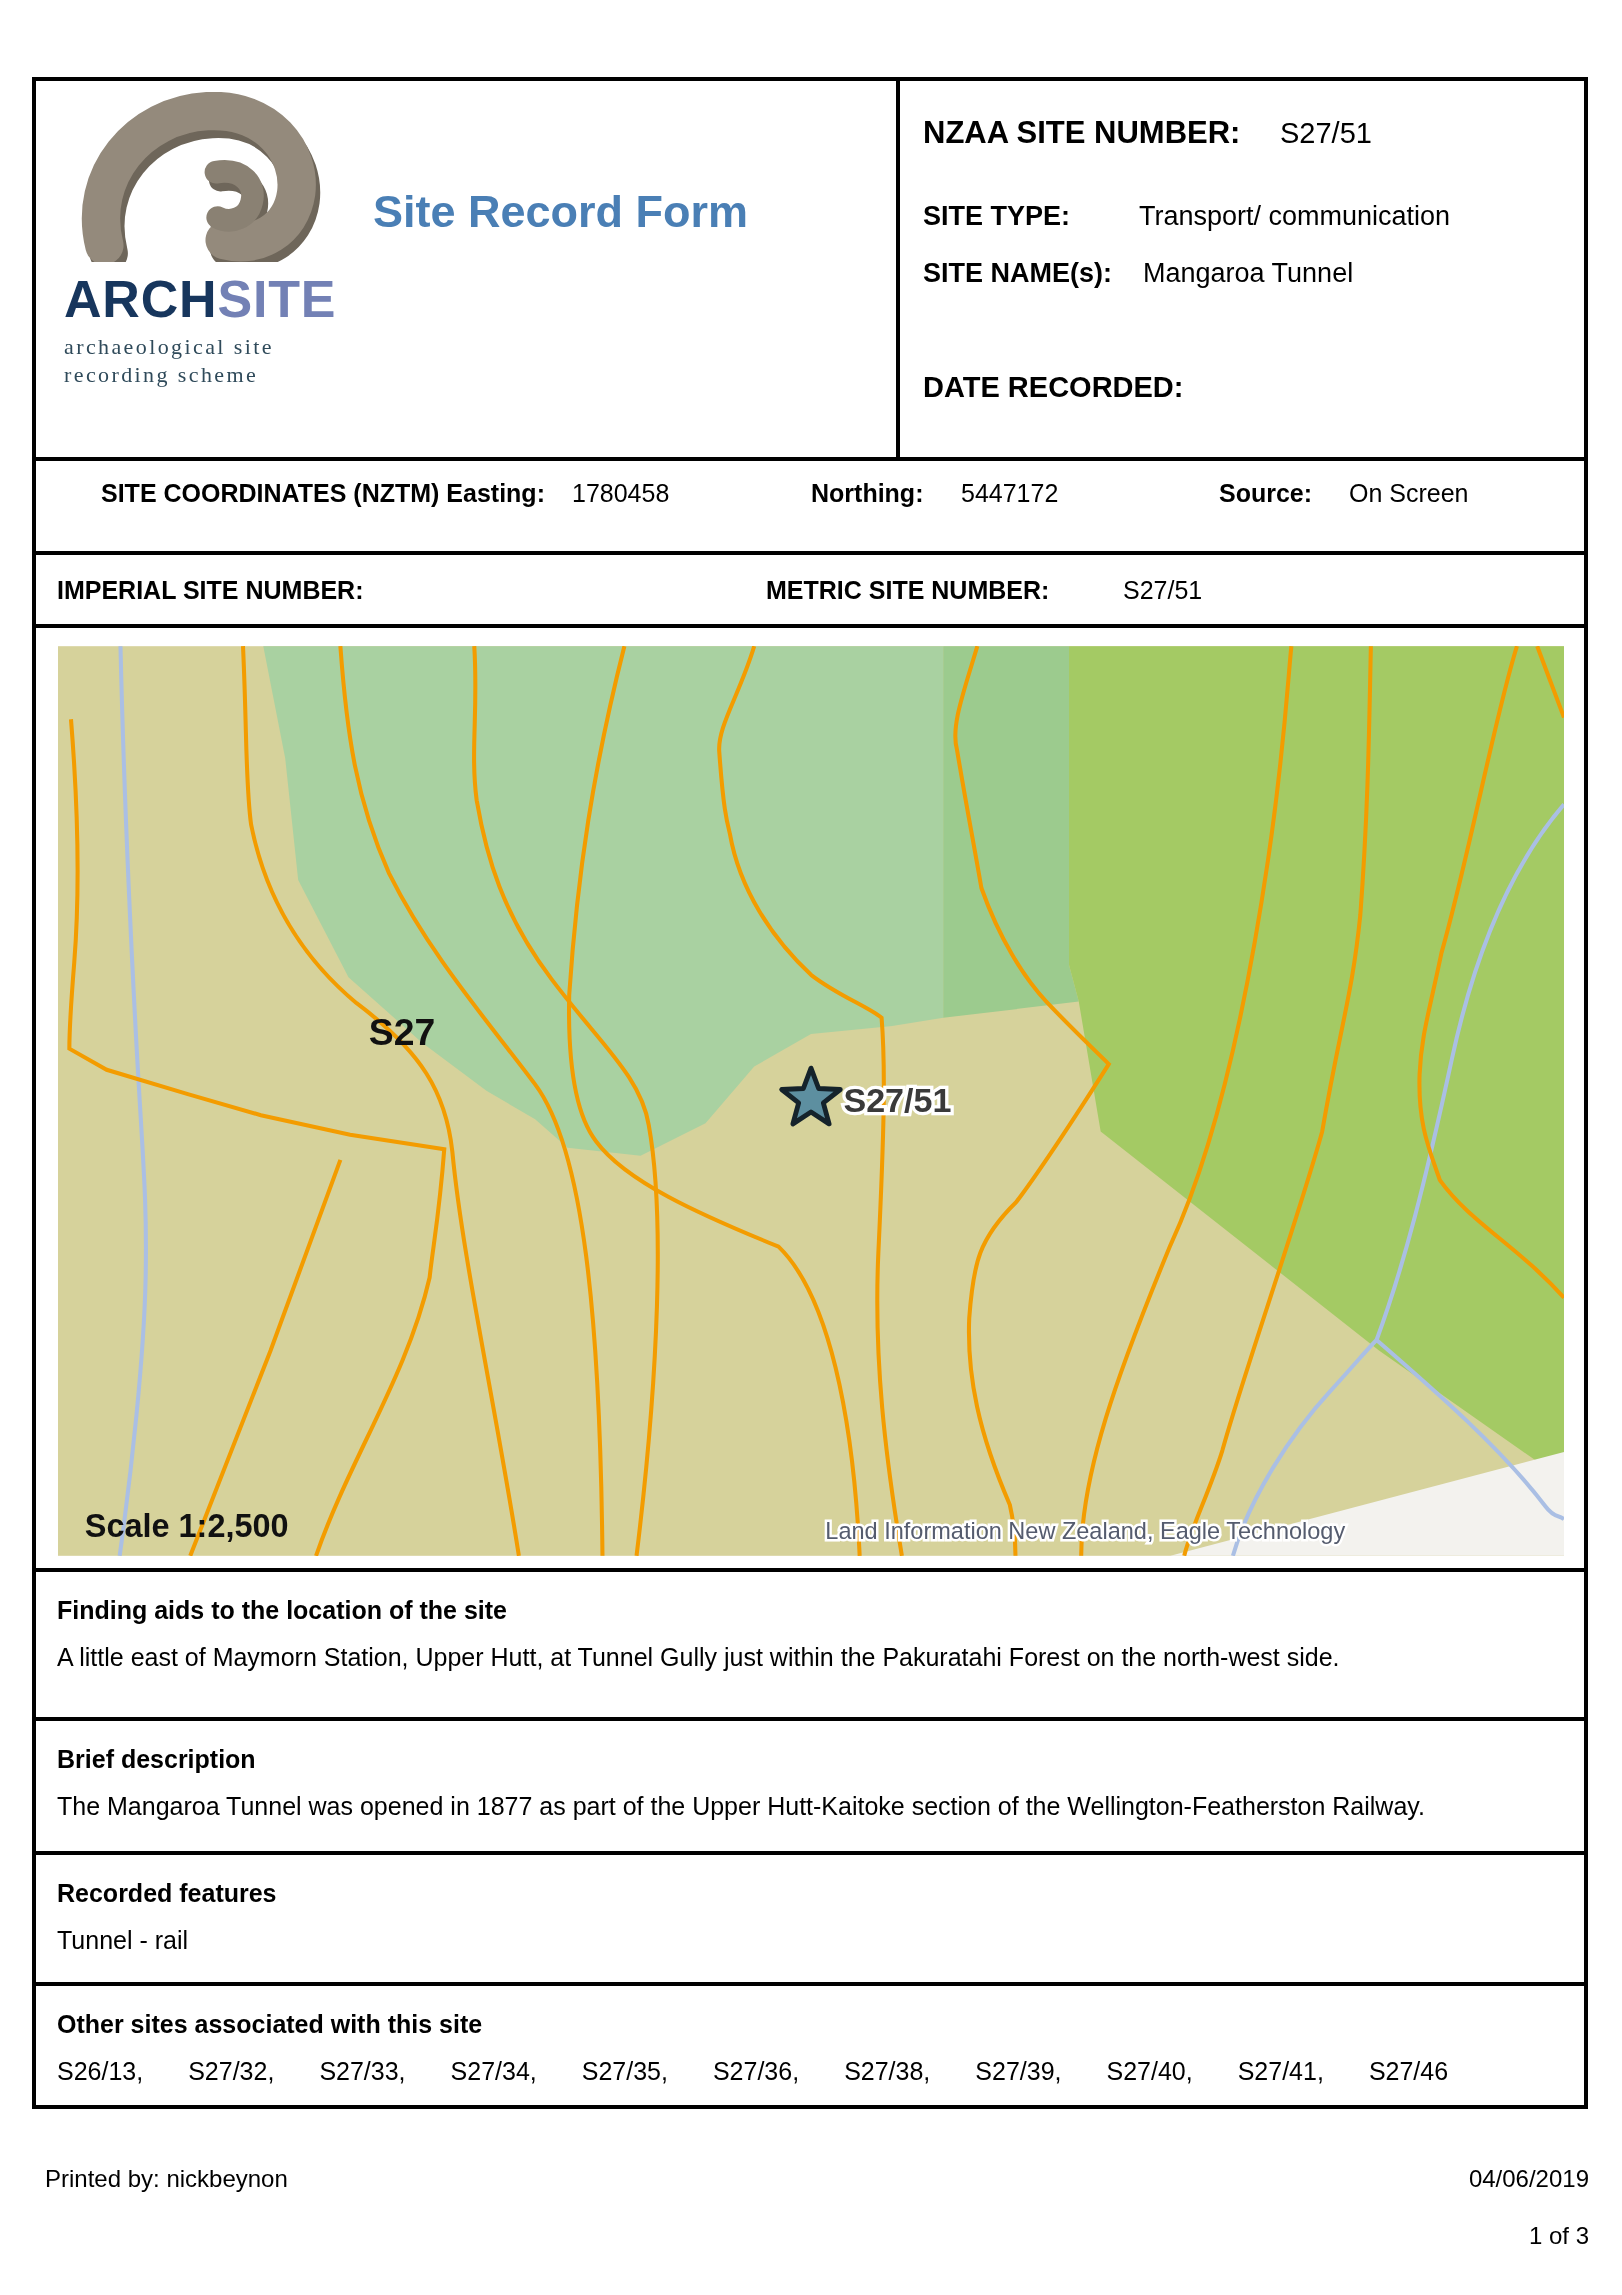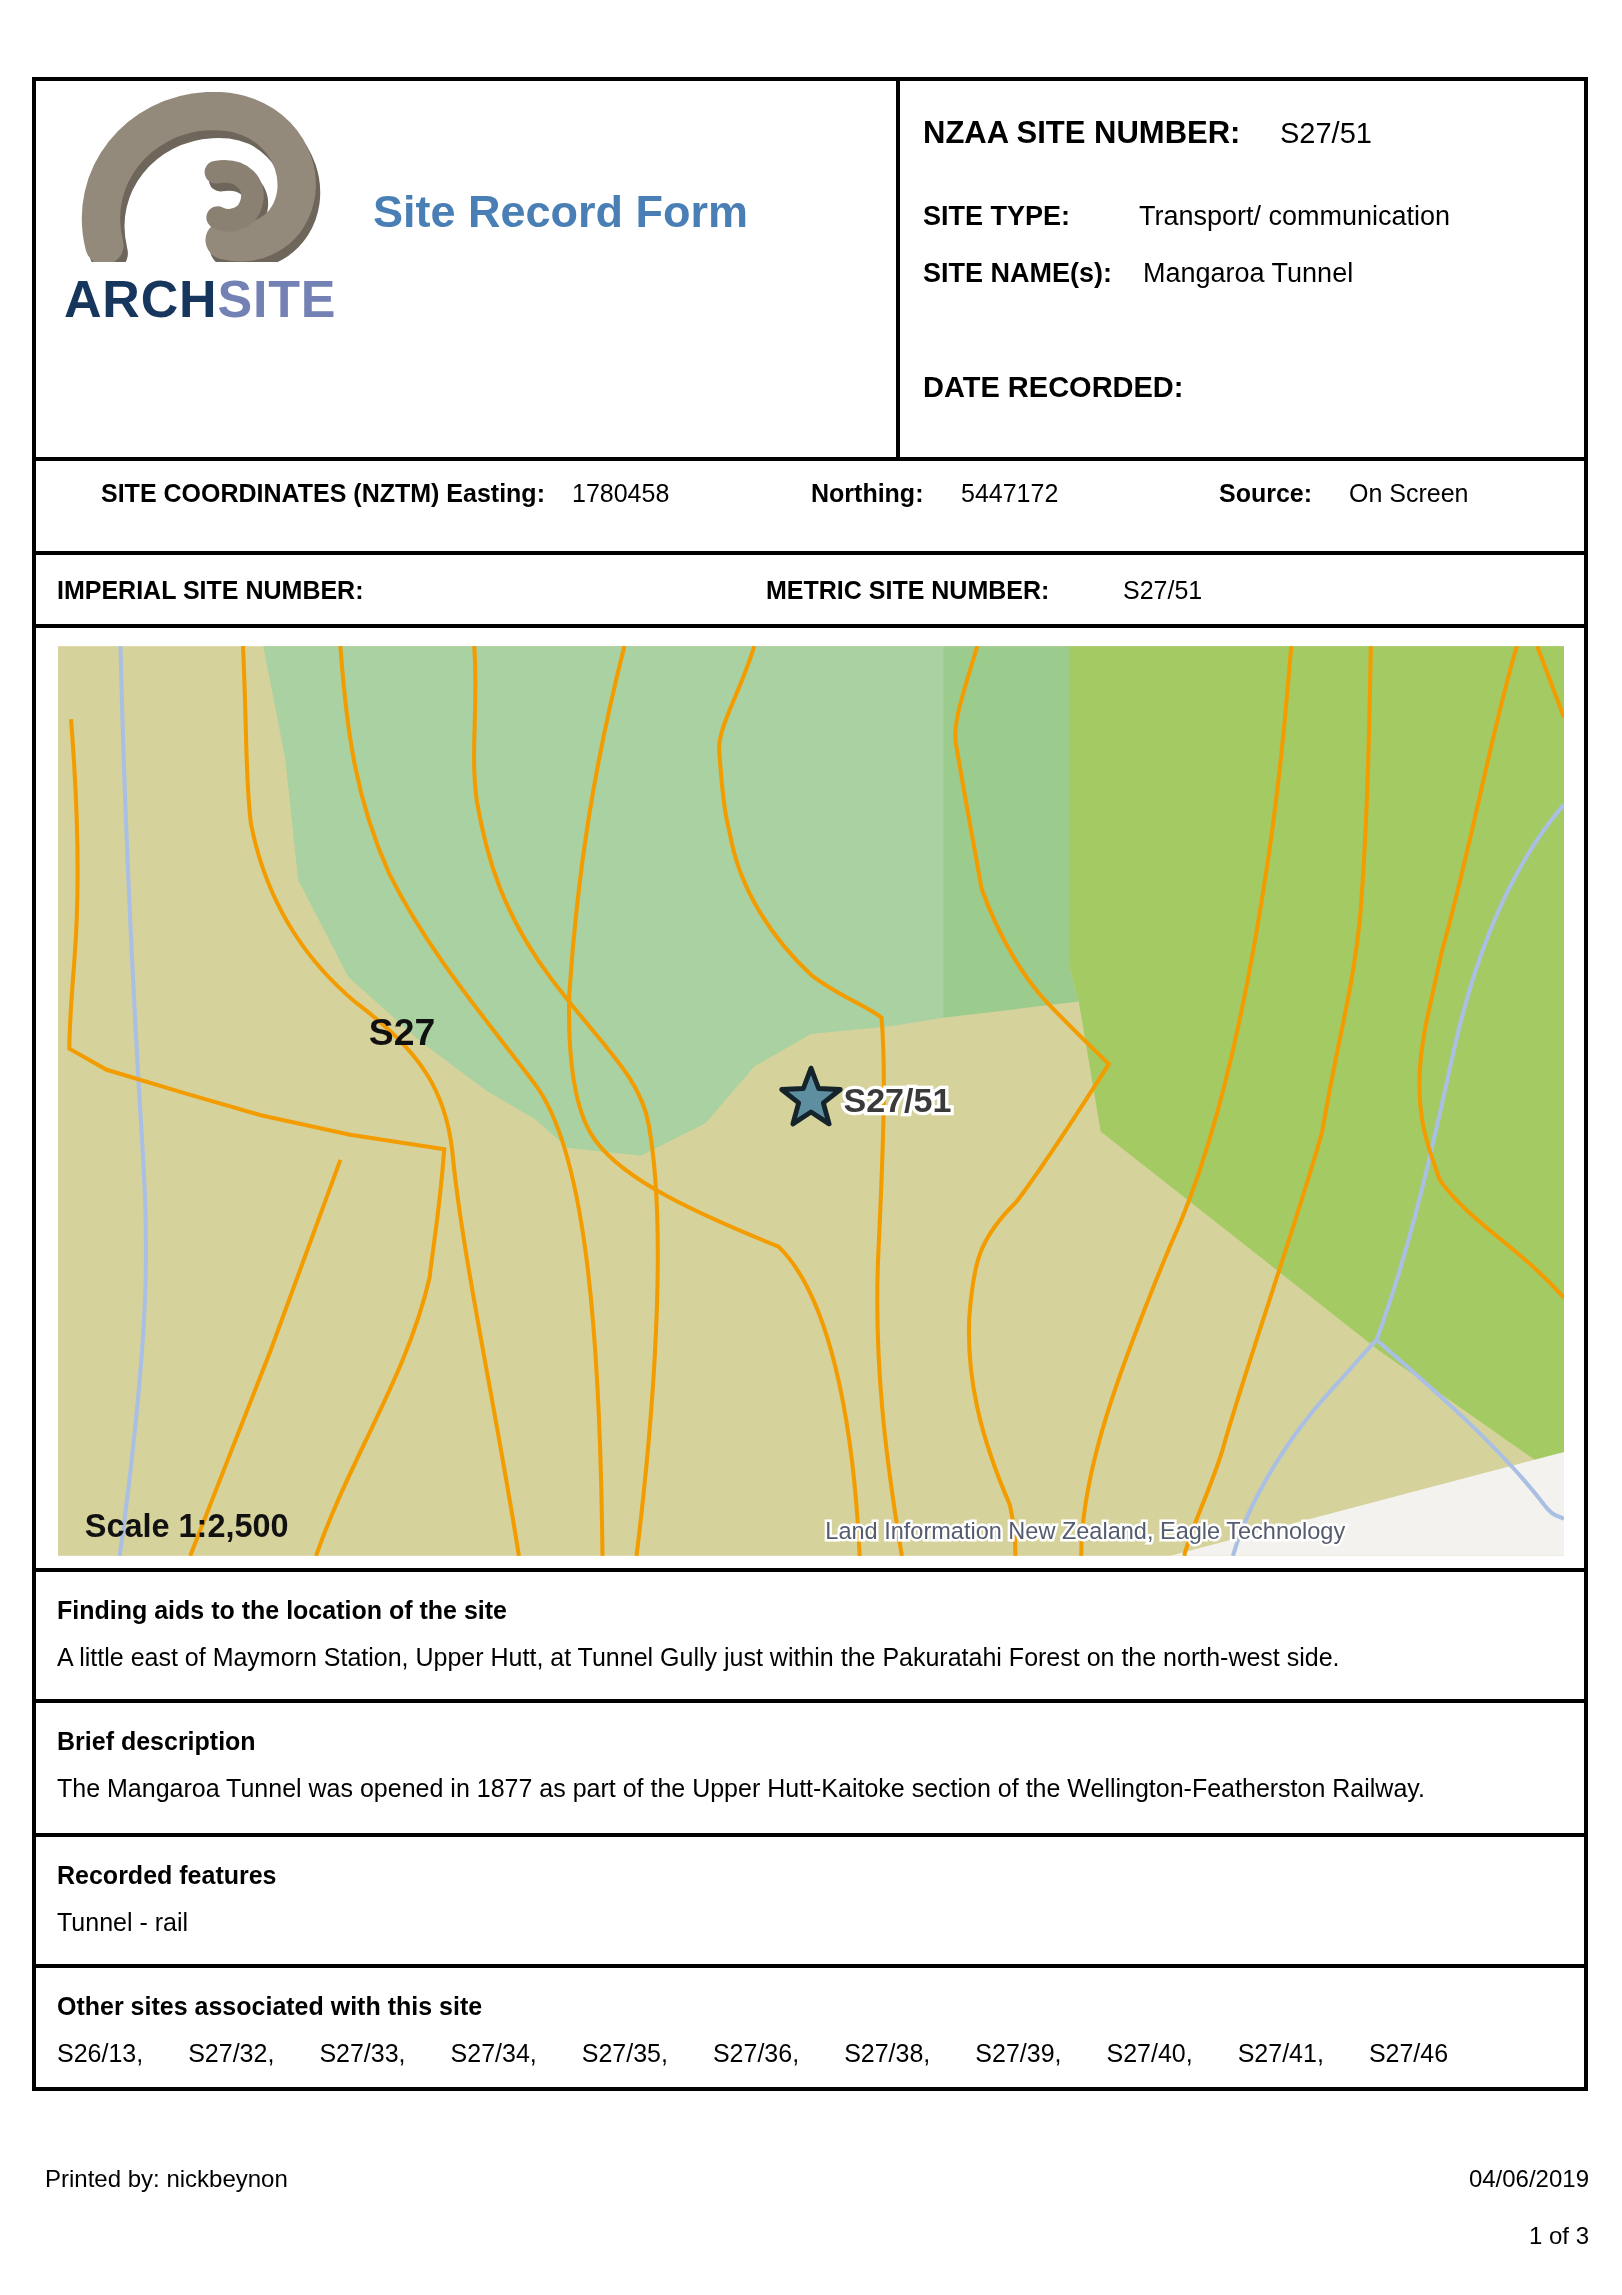--- a/index.html
+++ b/index.html
@@ -14,21 +14,21 @@
   .logo-wrap{position:absolute;left:28px;top:11.4px;width:454px;}
   .logo-sub{font-family:"Liberation Serif", serif;color:#2f4a5a;font-size:22px;letter-spacing:2.4px;line-height:1.25;margin-top:4.9px;}
   .arch-line{font-size:52px;font-weight:bold;letter-spacing:0.8px;margin-top:3.2px;}
   .arch{color:#17365d;}
   .site{color:#7381b5;}
   .form-title{position:absolute;left:337px;top:105px;font-size:45px;font-weight:bold;color:#4a7fb5;}
   .fld{position:absolute;white-space:nowrap;}
   .b{font-weight:bold;}
   .fs38{font-size:31px;} .fs36{font-size:29px;} .fs33{font-size:27px;} .fs31{font-size:25px;}
   .r2{height:67px;} .r3{height:73px;margin-top:27px;} .r4{height:944px;} 
-  .r5{height:131px;} .r6{height:134px;} .r7{height:131px;} .r8{height:123px;}
+  .r5{height:149px;} .r6{height:134px;} .r7{height:131px;} .r8{height:123px;}
   .sec-head{position:absolute;left:21px;top:24px;font-size:25px;font-weight:bold;}
   .sec-body{position:absolute;left:21px;top:71px;font-size:25px;width:1493px;}
   .sites-list{position:absolute;left:21px;top:71px;display:flex;gap:45px;font-size:25px;flex-wrap:wrap;width:1501px;}
   .footer-left{position:absolute;left:45px;top:2165px;font-size:24px;}
   .footer-date{position:absolute;right:34px;top:2165px;font-size:24px;}
   .footer-page{position:absolute;right:34px;top:2222px;font-size:24px;}
   svg text{font-family:"Liberation Sans", sans-serif;}
 </style>
 </head>
 <body>
@@ -42,20 +42,24 @@
       <div class="logo-wrap">
         <svg width="276" height="170" viewBox="0 0 300 195">
           <g transform="translate(5,9)">
             <path d="M38,176 C18,96 78,26 156,22 C226,18 264,70 258,116 C252,158 214,180 176,170" fill="none" stroke="#6e665a" stroke-width="44" stroke-linecap="round"></path>
             <path d="M166,92 C196,87 212,106 207,126 C203,144 184,152 168,144" fill="none" stroke="#6e665a" stroke-width="26" stroke-linecap="round"></path>
           </g>
           <path d="M38,176 C18,96 78,26 156,22 C226,18 264,70 258,116 C252,158 214,180 176,170" fill="none" stroke="#948a7c" stroke-width="44" stroke-linecap="round"></path>
           <path d="M166,92 C196,87 212,106 207,126 C203,144 184,152 168,144" fill="none" stroke="#8a8173" stroke-width="26" stroke-linecap="round"></path>
         </svg>
         <div class="arch-line"><span class="arch">ARCH</span><span class="site">SITE</span></div>
+        <div class="logo-sub">
+          <div>archaeological site</div>
+          <div>recording scheme</div>
+        </div>
       </div>
       <div class="form-title">Site Record Form</div>
 
       <div class="r1-right">
         <span class="fld b fs38" style="left:23px;top:34px;">NZAA SITE NUMBER:</span>
         <span class="fld fs36" style="left:380px;top:36px;">S27/51</span>
         <span class="fld b fs33" style="left:23px;top:120px;">SITE TYPE:</span>
         <span class="fld fs32 fs33" style="left:239px;top:120px;font-weight:normal;">Transport/ communication</span>
         <span class="fld b fs33" style="left:23px;top:177px;">SITE NAME(s):</span>
         <span class="fld fs33" style="left:243px;top:177px;">Mangaroa Tunnel</span>

